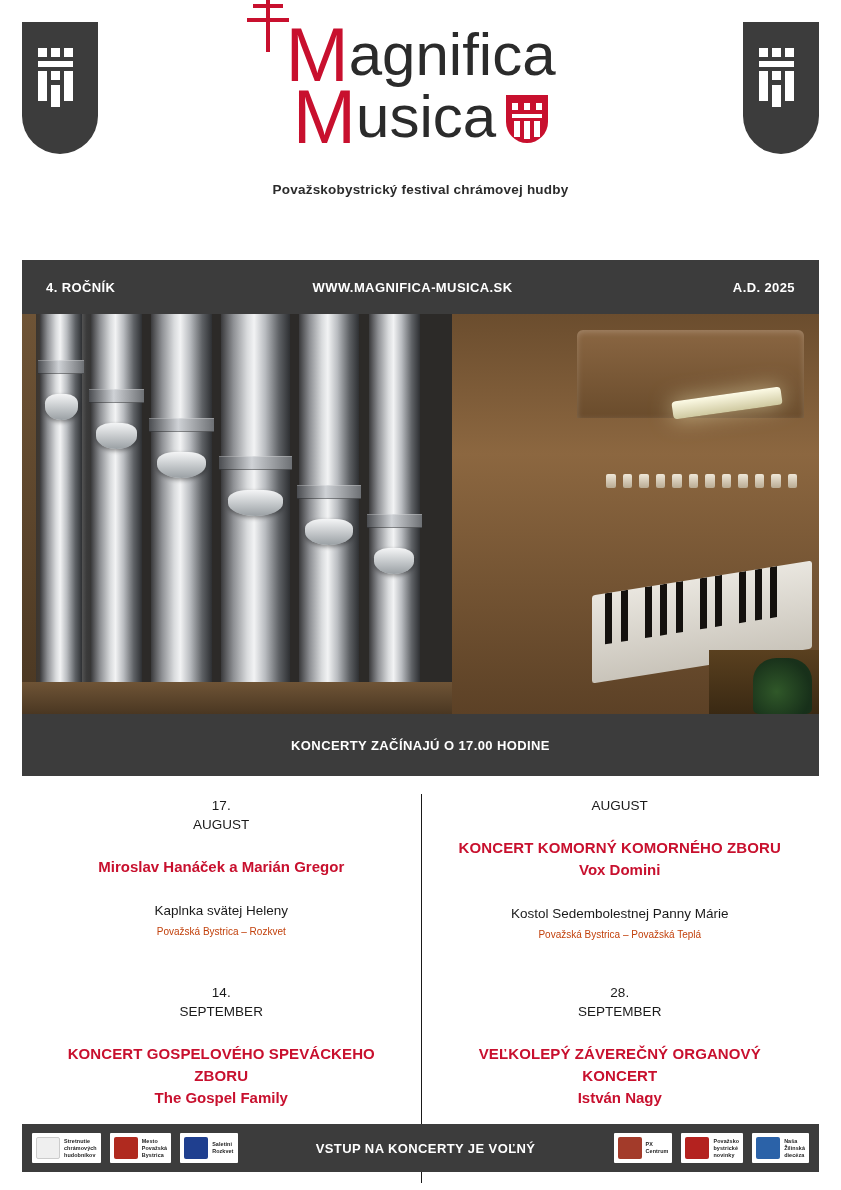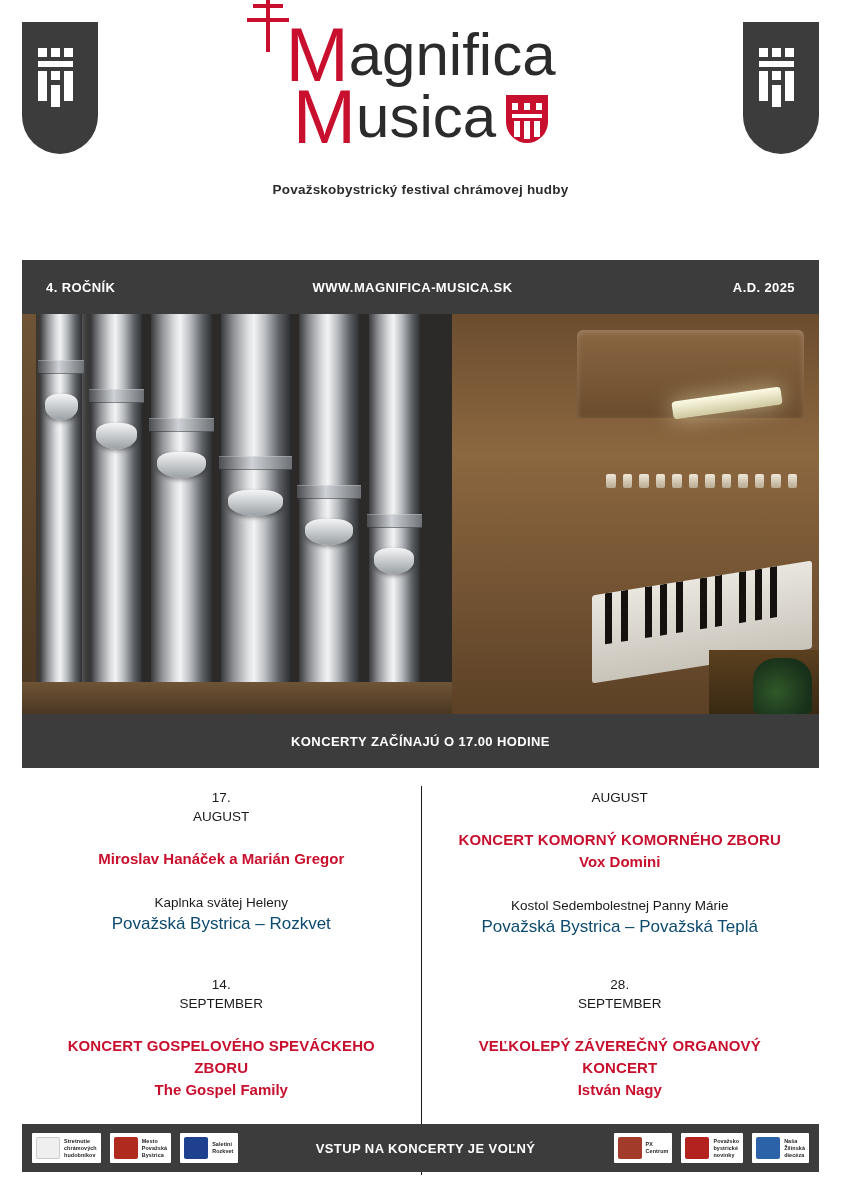--- a/index.html
+++ b/index.html
@@ -219,21 +219,21 @@
     background: radial-gradient(circle at 40% 60%, #2f5a2a, #15301a 70%);
     border-radius: 40% 40% 10% 10%;
     opacity: .95;
   }
 
   
   .timebar {
     margin: 0 22px;
     background: #3c3c3c;
     color: #ffffff;
-    height: 54px;
+    height: 62px;
     display: flex;
     align-items: center;
     justify-content: center;
     font-size: 13px;
     font-weight: bold;
     letter-spacing: .4px;
   }
 
   
   .grid {
@@ -278,22 +278,22 @@
     color: #c8102e;
     line-height: 22px;
     margin-bottom: 22px;
   }
   .c-venue {
     font-size: 13.5px;
     color: #1a1a1a;
     line-height: 21px;
   }
   .c-city {
-    font-size: 17px;
-    color: #0c4a6e;
+    font-size: 10px;
+    color: #c2410c;
     line-height: 21px;
   }
 
   
   .footer {
     position: absolute;
     left: 22px; right: 22px; bottom: 18px;
     height: 48px;
     background: #3c3c3c;
     display: flex;

